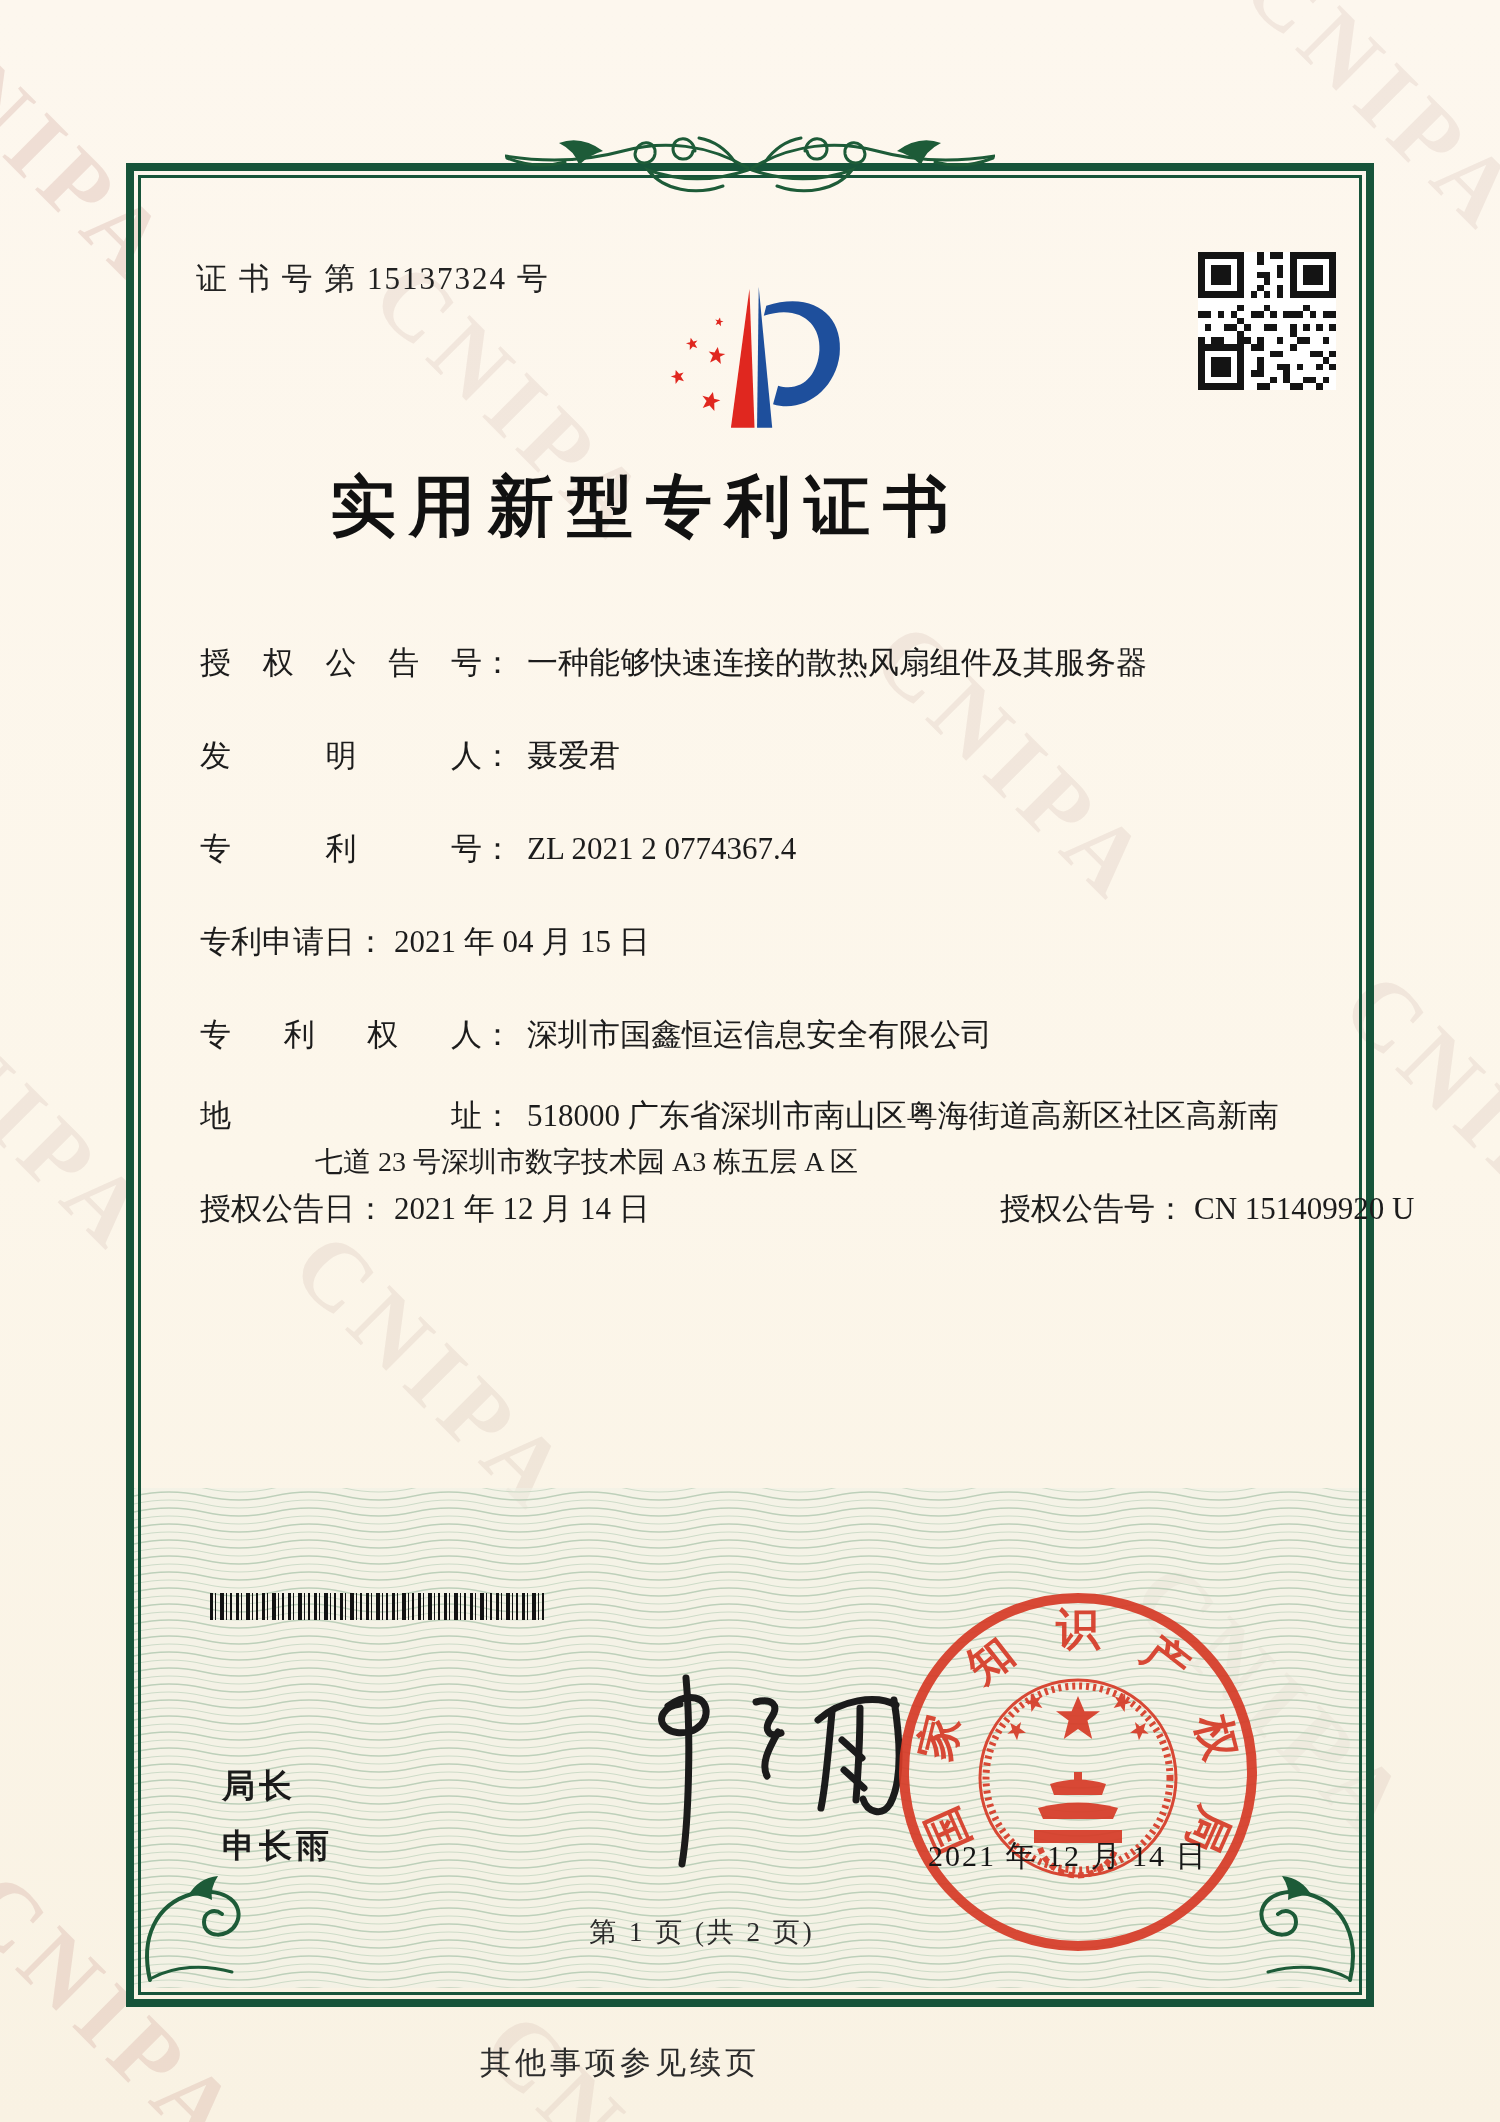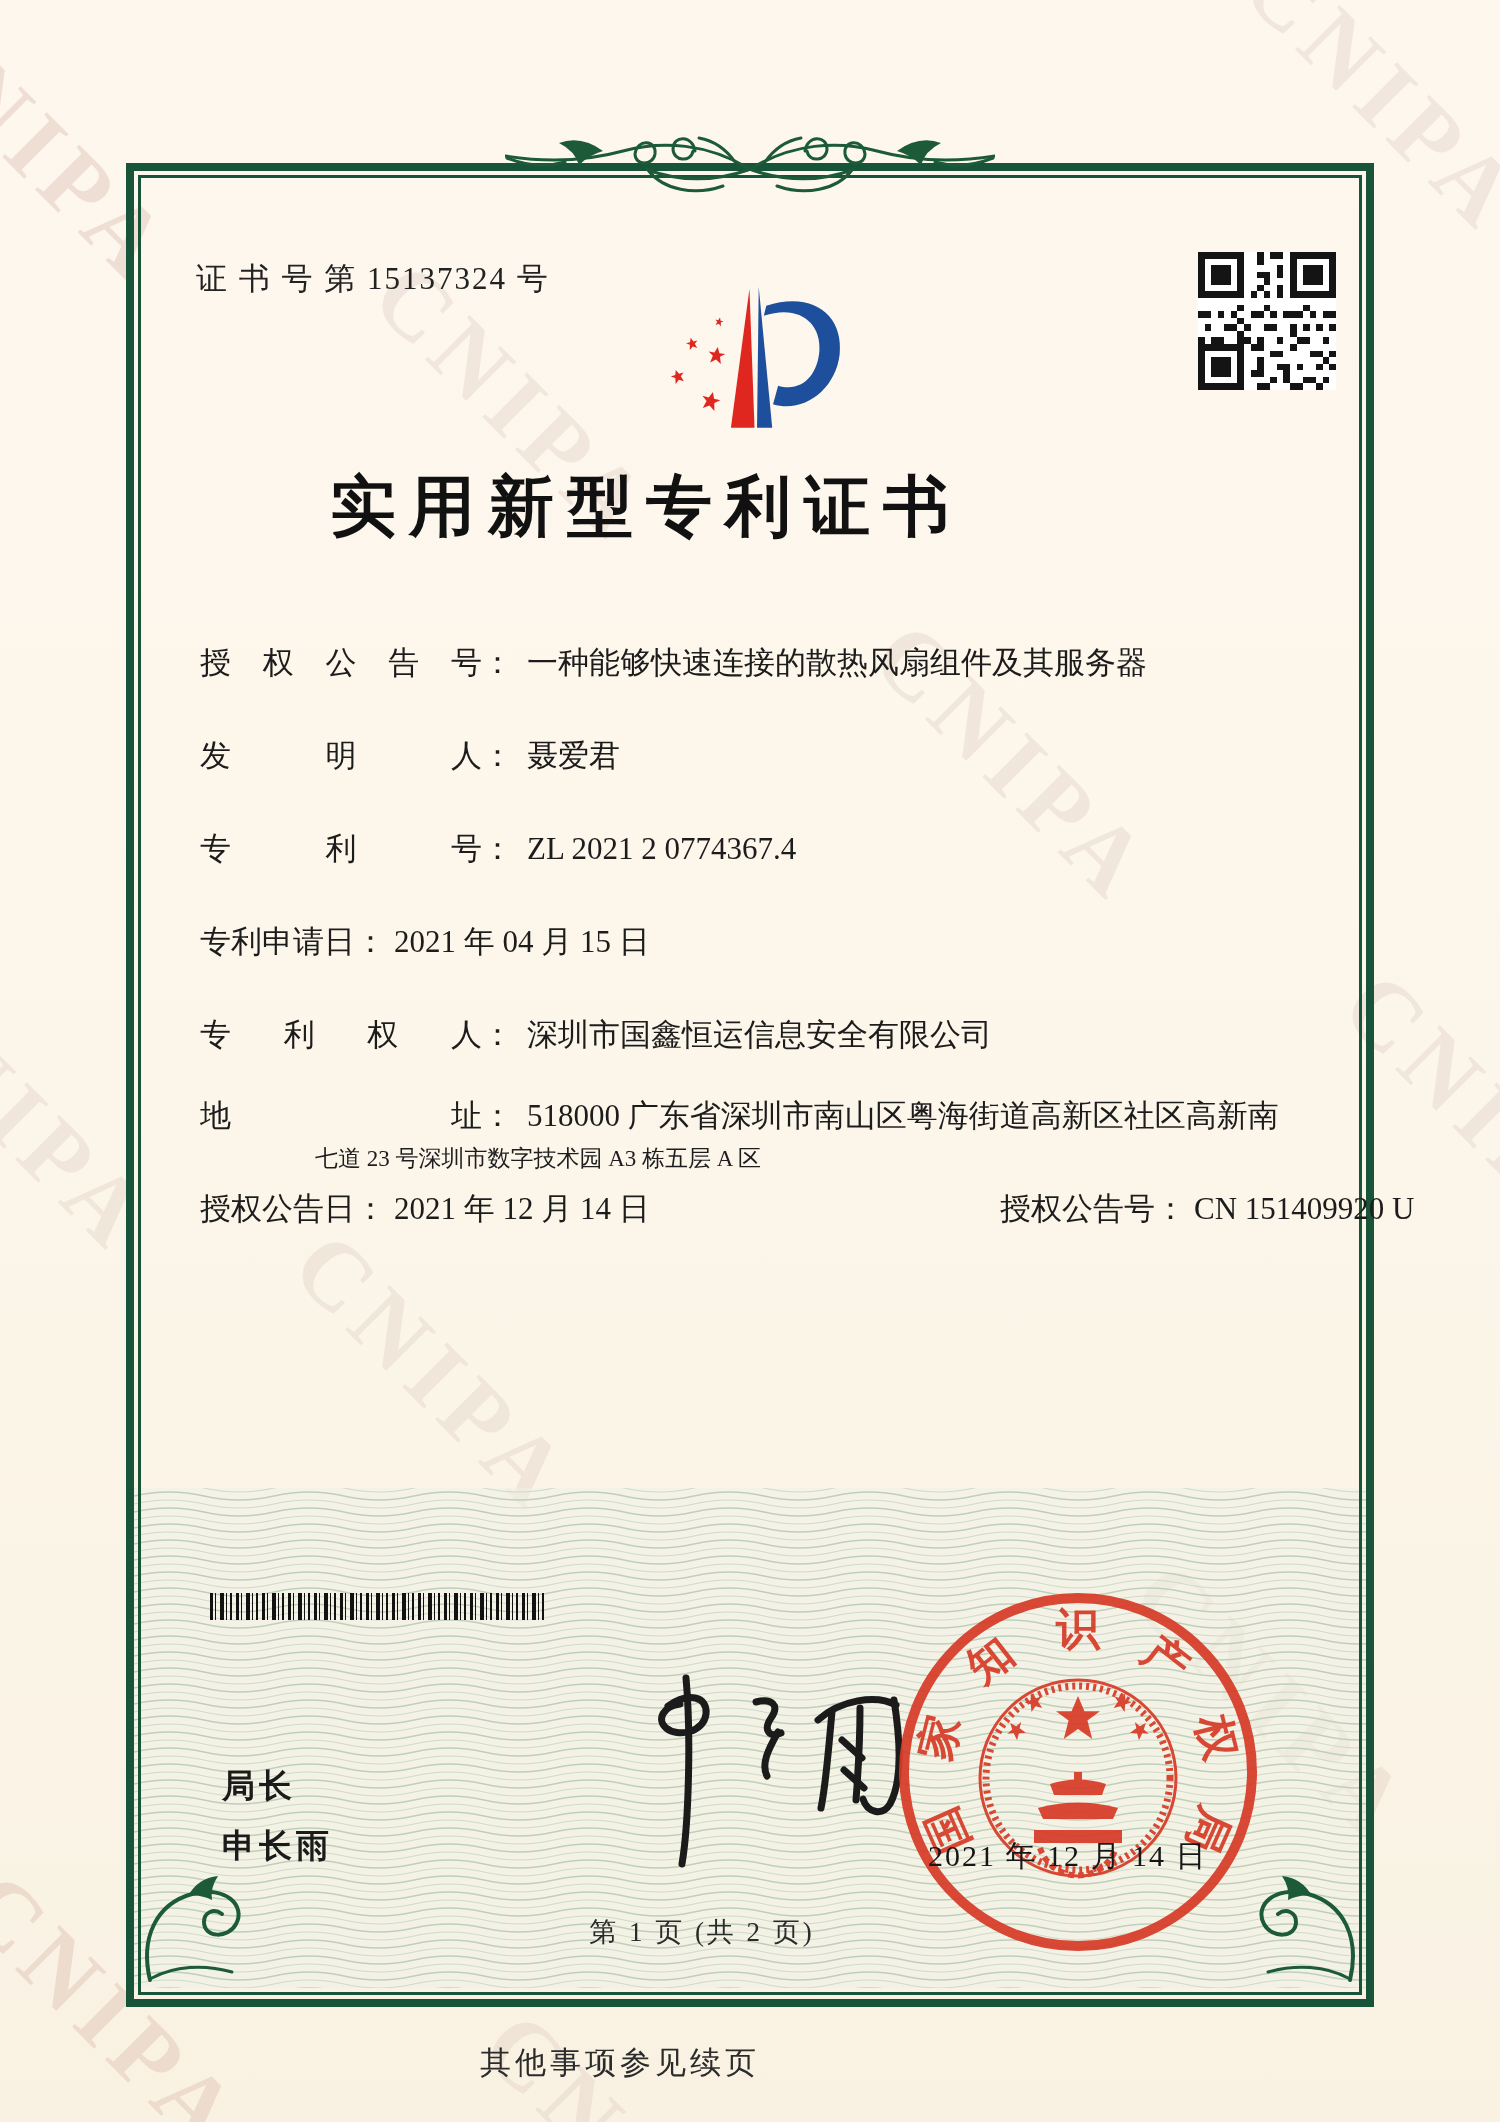--- a/index.html
+++ b/index.html
@@ -32,21 +32,21 @@
   .qr{position:absolute;left:1198px;top:252px;width:138px;height:138px;}
   .title{
     position:absolute;left:126px;top:462px;width:1040px;text-align:center;
     font-size:66px;font-weight:700;letter-spacing:13px;color:#111;
   }
   
   .row{position:absolute;left:200px;font-size:31px;color:#1c1c1c;white-space:nowrap;}
   .jl{display:inline-block;width:282px;text-align:justify;text-align-last:justify;vertical-align:bottom;}
   .pl{display:inline-block;vertical-align:bottom;}
   .val{padding-left:14px;}
-  .row2{position:absolute;left:315px;font-size:23px;white-space:nowrap;}
+  .row2{position:absolute;left:315px;font-size:28px;white-space:nowrap;}
   .grant2{position:absolute;left:800px;top:0;}
   
   .paras{
     position:absolute;left:168px;top:1243px;width:1210px;
     font-size:31px;line-height:43px;color:#1c1c1c;text-align:justify;
   }
   .paras p{margin:0;text-indent:62px;}
   
   .barcode{
     position:absolute;left:210px;top:1593px;width:336px;height:27px;

